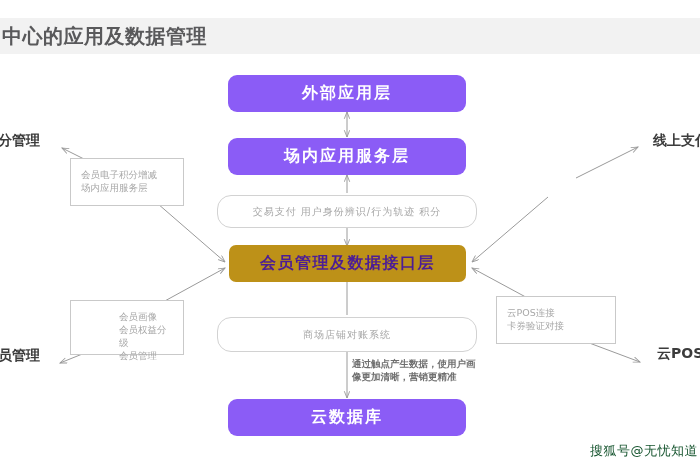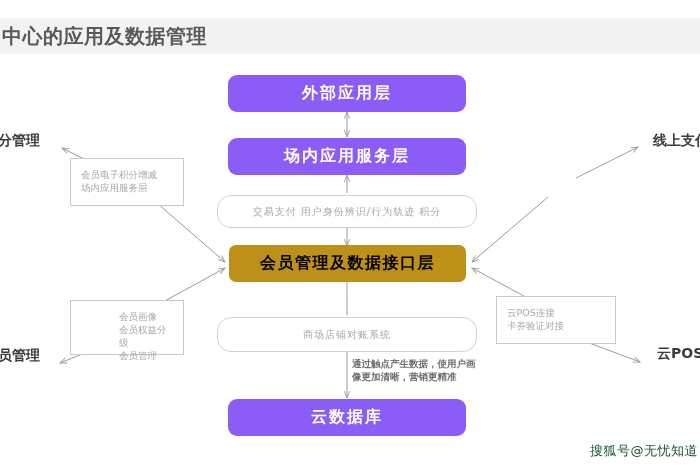--- a/index.html
+++ b/index.html
@@ -61,21 +61,21 @@
     background: #8b5cf6;
     border-radius: 9px;
     color: #ffffff;
     font-size: 16px;
     font-weight: bold;
     letter-spacing: 2px;
   }
   .node-gold {
     background: #bd9118;
     border-radius: 7px;
-    color: #000000;
+    color: #4c1d95;
     font-size: 16px;
     font-weight: bold;
     letter-spacing: 1.5px;
   }
   .node-outline {
     background: #ffffff;
     border: 1px solid #d2d2d2;
     border-radius: 14px;
     color: #a6a6a6;
     font-size: 10px;

